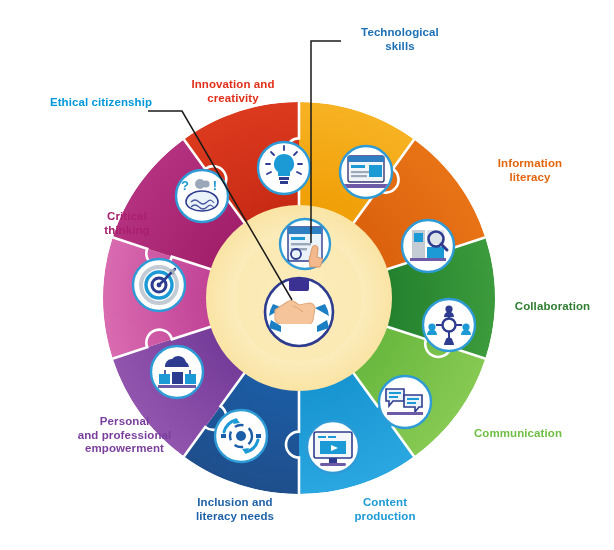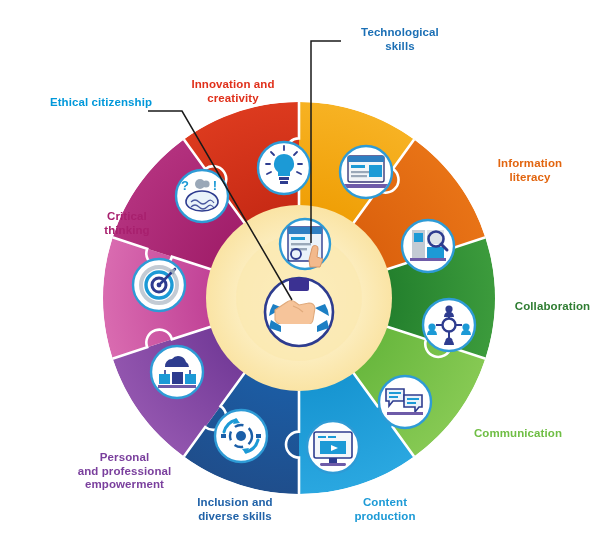--- a/index.html
+++ b/index.html
@@ -317,23 +317,23 @@
 
   <div class="lbl" style="left:470px;top:157px;width:120px;color:#E2650F;">Information
 literacy</div>
 
   <div class="lbl" style="left:453px;top:427px;width:130px;color:#6FBE44;">Communication</div>
 
   <div class="lbl" style="left:330px;top:496px;width:110px;color:#1C9AD6;">Content
 production</div>
 
   <div class="lbl" style="left:170px;top:496px;width:130px;color:#2062A8;">Inclusion and
-diverse skills</div>
-
-  <div class="lbl" style="left:52px;top:415px;width:145px;color:#7A3F9D;margin-top:36px;">Personal
+literacy needs</div>
+
+  <div class="lbl" style="left:52px;top:415px;width:145px;color:#7A3F9D;">Personal
 and professional
 empowerment</div>
 
 
   <div class="lbl" style="left:72px;top:162px;width:110px;color:#A8206E;margin-top:48px;">Critical
 thinking</div>
 
   <div class="lbl" style="left:345px;top:26px;width:110px;color:#1B6FB5;">Technological
 skills</div>
 

